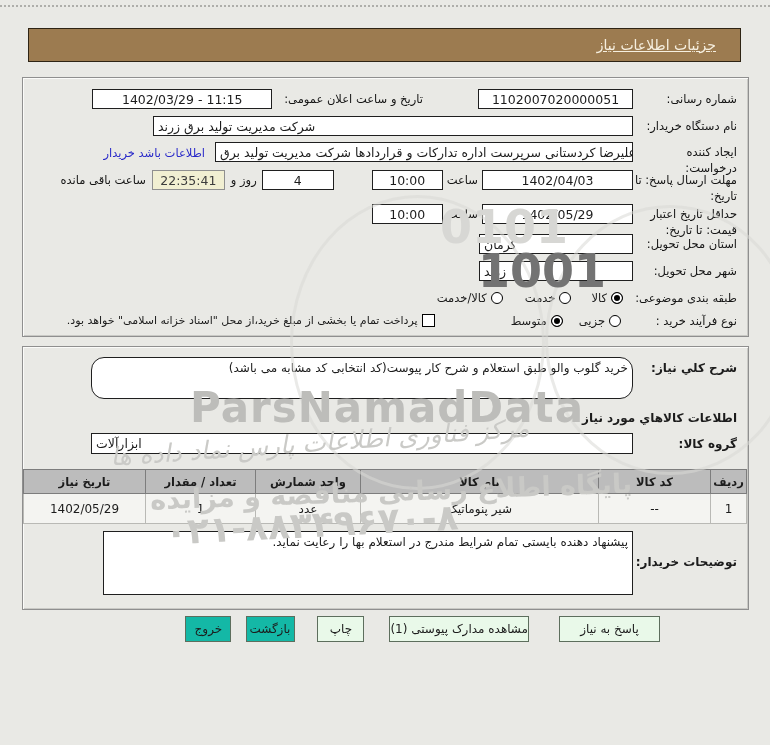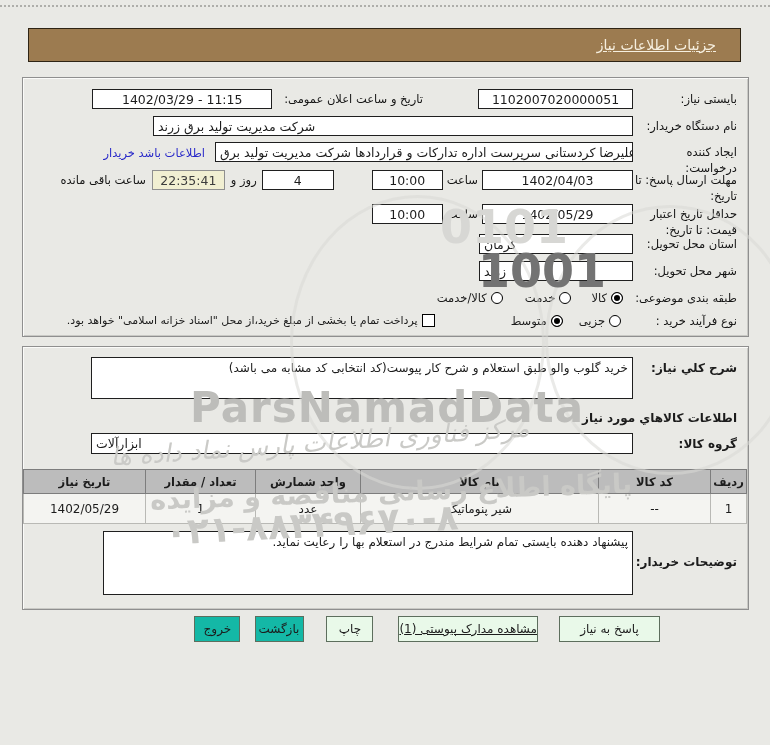--- a/index.html
+++ b/index.html
@@ -68,21 +68,21 @@
 
   <div class="top-dots"></div>
 
   <div class="titlebar">
     <span>جزئیات اطلاعات نیاز</span>
   </div>
 
   <div class="panel p1">
 
     <div class="row" style="top:11px;">
-      <span class="lbl w104">بایستی نیاز:</span>
+      <span class="lbl w104">شماره رسانی:</span>
       <span class="box ltr" style="width:155px;">1102007020000051</span>
       <span class="lbl" style="margin-right:55px;">تاریخ و ساعت اعلان عمومی:</span>
       <span class="box ltr" style="width:180px;margin-right:12px;">1402/03/29 - 11:15</span>
     </div>
 
     <div class="row" style="top:38px;">
       <span class="lbl w104">نام دستگاه خریدار:</span>
       <span class="box rt" style="width:480px;">شرکت مدیریت تولید برق زرند</span>
     </div>
 
@@ -139,21 +139,21 @@
       <span class="checkbox" style="margin-right:76px;"></span>
       <span class="opt-lbl" style="font-size:11px;">پرداخت تمام یا بخشی از مبلغ خرید،از محل "اسناد خزانه اسلامی" خواهد بود.</span>
     </div>
 
   </div>
 
   <div class="panel p2">
 
     <div class="row" style="top:10px;">
       <span class="blbl w104">شرح كلي نياز:</span>
-      <span class="bigbox rt2" style="width:542px;height:42px;text-align:right;">خرید گلوب والو طبق استعلام و شرح کار پیوست(کد انتخابی کد مشابه می باشد)</span>
+      <span class="bigbox rt2" style="width:542px;height:42px;text-align:right;border-radius:13px;">خرید گلوب والو طبق استعلام و شرح کار پیوست(کد انتخابی کد مشابه می باشد)</span>
     </div>
 
     <div class="row" style="top:60px;">
       <span class="blbl">اطلاعات كالاهاي مورد نياز</span>
     </div>
 
     <div class="row" style="top:86px;">
       <span class="blbl w104">گروه كالا:</span>
       <span class="box rt" style="width:542px;height:21px;">ابزارآلات</span>
     </div>
@@ -191,21 +191,21 @@
 
     <div class="row" style="top:184px;">
       <span class="blbl w104" style="padding-top:24px;">توضيحات خريدار:</span>
       <span class="bigbox rt2" style="width:530px;height:64px;text-align:right;">پیشنهاد دهنده بایستی تمام شرایط مندرج در استعلام بها را رعایت نماید.</span>
     </div>
 
   </div>
 
   <div class="btnrow">
     <button class="btn green" style="width:101px;">پاسخ به نیاز</button>
-    <button class="btn green" style="margin-right:21px;text-decoration:underline;">مشاهده مدارک پیوستی (1)</button>
+    <button class="btn green" style="margin-right:30px;">مشاهده مدارک پیوستی (1)</button>
     <button class="btn green" style="width:47px;margin-right:25px;">چاپ</button>
     <button class="btn pink" style="width:49px;margin-right:22px;padding:0 4px;">بازگشت</button>
     <button class="btn pink" style="width:46px;margin-right:15px;padding:0 4px;">خروج</button>
   </div>
 
   <div class="wm">
     <div class="circ c1"></div>
     <div class="circ c2"></div>
     <div class="d1 ltr">0101</div>
     <div class="d2 ltr">1001</div>

